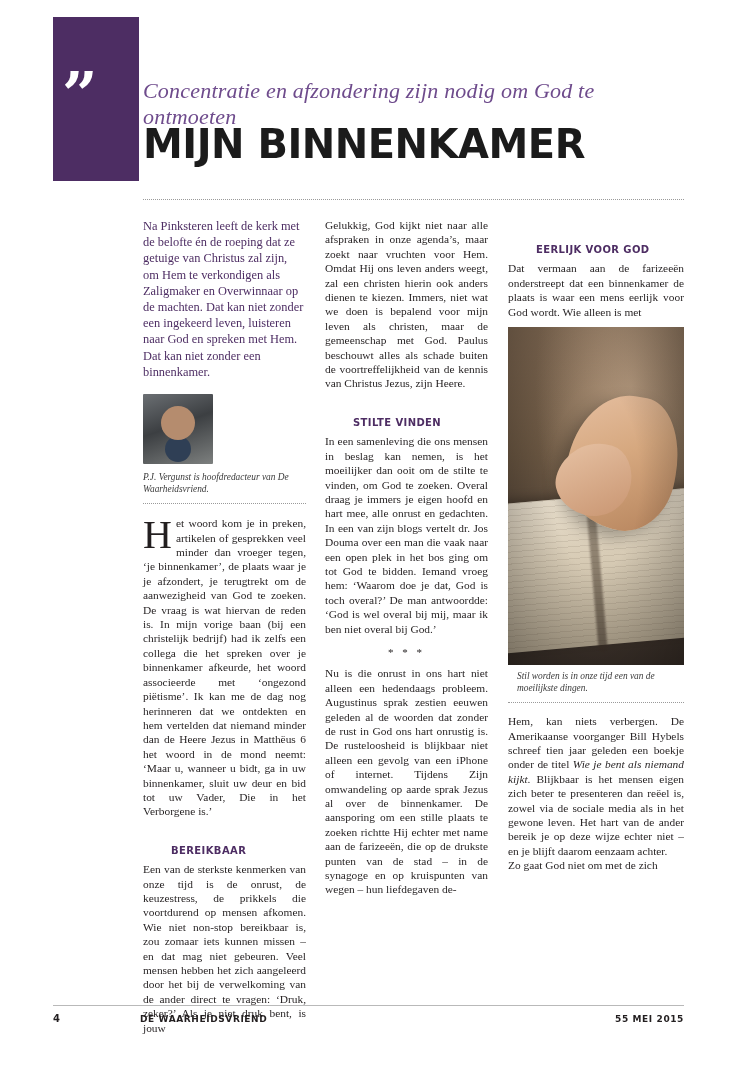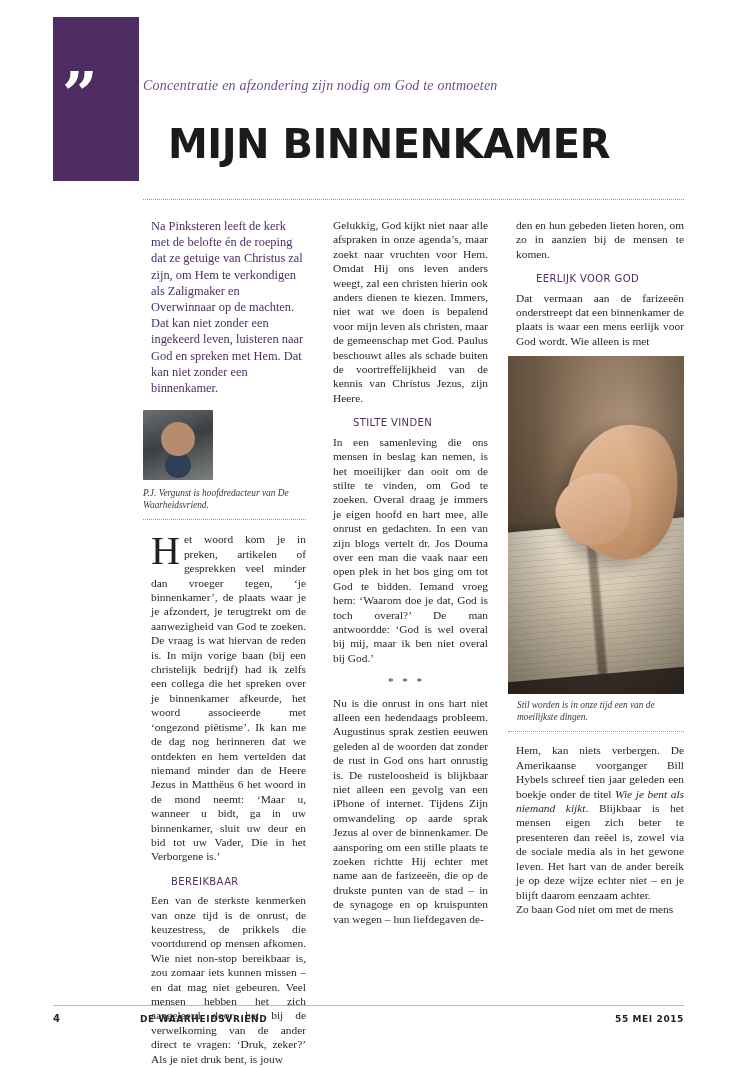--- a/index.html
+++ b/index.html
@@ -42,55 +42,54 @@
     line-height: 50px;
     letter-spacing: -2px;
   }
   .kicker {
     position: absolute;
     left: 143px;
     top: 78px;
     width: 540px;
     color: #6e4b8c;
     font-family: "Liberation Serif", serif;
-    font-size: 14px;
+    font-size: 22px;
     font-style: italic;
     letter-spacing: 0.2px;
   }
   .headline {
     position: absolute;
     left: 143px;
     top: 122px;
     width: 560px;
     color: #1b1b1b;
     font-family: "DejaVu Sans", sans-serif;
     font-weight: 700;
     font-size: 40px;
     letter-spacing: -0.5px;
     line-height: 44px;
-    margin-left: 25px;
   }
 
   
   .dotted-rule {
     position: absolute;
     border-top: 1px dotted #9a9a9a;
     height: 0;
   }
   .rule-top { left: 143px; top: 199px; width: 541px; }
 
   
   .col {
     position: absolute;
     top: 218px;
     font-size: 11.4px;
     line-height: 14.4px;
     text-align: justify;
   }
-  .col p { margin: 0 0 0 8px; }
+  .col p { margin: 0 0 0 0; }
   .col1 { left: 143px; width: 163px; }
   .col2 { left: 325px; width: 163px; }
   .col3 { left: 508px; width: 176px; }
 
   .lead {
     color: #4d2d63;
     font-size: 12.4px;
     line-height: 16.2px;
     font-weight: 400;
     text-align: left;
@@ -138,23 +137,23 @@
     line-height: 33px;
     padding: 2px 4px 0 0;
     font-weight: 400;
     color: #231f20;
   }
 
   .subhead {
     color: #4d2d63;
     font-family: "DejaVu Sans", sans-serif;
     font-size: 10px;
-    font-weight: 400;
+    font-weight: 700;
     letter-spacing: 0.4px;
-    margin: 11px 0 4px 0;
+    margin: 25px 0 4px 0;
     text-align: left;
     padding-left: 28px;
   }
 
   .stars {
     text-align: center;
     letter-spacing: 3px;
     margin: 9px 0 7px 0;
     font-size: 11px;
   }
@@ -298,38 +297,37 @@
     <p>Gelukkig, God kijkt niet naar alle afspraken in onze agenda’s, maar zoekt naar vruchten voor Hem. Omdat Hij ons leven anders weegt, zal een christen hierin ook anders dienen te kiezen. Immers, niet wat we doen is bepalend voor mijn leven als christen, maar de gemeenschap met God. Paulus beschouwt alles als schade buiten de voortreffelijkheid van de kennis van Christus Jezus, zijn Heere.</p>
 
     <div class="subhead">STILTE VINDEN</div>
     <p>In een samenleving die ons mensen in beslag kan nemen, is het moeilijker dan ooit om de stilte te vinden, om God te zoeken. Overal draag je immers je eigen hoofd en hart mee, alle onrust en gedachten. In een van zijn blogs vertelt dr. Jos Douma over een man die vaak naar een open plek in het bos ging om tot God te bidden. Iemand vroeg hem: ‘Waarom doe je dat, God is toch overal?’ De man antwoordde: ‘God is wel overal bij mij, maar ik ben niet overal bij God.’</p>
 
     <div class="stars">* * *</div>
     <p>Nu is die onrust in ons hart niet alleen een hedendaags probleem. Augustinus sprak zestien eeuwen geleden al de woorden dat zonder de rust in God ons hart onrustig is. De rusteloosheid is blijkbaar niet alleen een gevolg van een iPhone of internet. Tijdens Zijn omwandeling op aarde sprak Jezus al over de binnenkamer. De aansporing om een stille plaats te zoeken richtte Hij echter met name aan de farizeeën, die op de drukste punten van de stad – in de synagoge en op kruispunten van wegen – hun liefdegaven de-</p>
   </div>
 
   <div class="col col3">
-    <p>den en hun gebeden lieten horen, om zo in aanzien bij de mensen te komen.</p>
 
     <div class="subhead">EERLIJK VOOR GOD</div>
     <p>Dat vermaan aan de farizeeën onderstreept dat een binnenkamer de plaats is waar een mens eerlijk voor God wordt. Wie alleen is met</p>
 
     <div class="photo-main">
       <div class="ph-bg"></div>
       <div class="ph-book"></div>
       <div class="ph-spine"></div>
       <div class="ph-hand"></div>
       <div class="ph-hand2"></div>
       <div class="ph-vignette"></div>
     </div>
     <div class="photo-caption">Stil worden is in onze tijd een van de moeilijkste dingen.</div>
     <div class="photo-caption-rule"></div>
 
     <p><span>Hem, kan niets verbergen. De Amerikaanse voorganger Bill Hybels schreef tien jaar geleden een boekje onder de titel </span><em>Wie je bent als niemand kijkt</em><span>. Blijkbaar is het mensen eigen zich beter te presenteren dan reëel is, zowel via de sociale media als in het gewone leven. Het hart van de ander bereik je op deze wijze echter niet – en je blijft daarom eenzaam achter.</span></p>
-    <p>Zo baan God niet om met de mens</p>
+    <p>Zo gaat God niet om met de zich</p>
   </div>
 
   <div class="footer-rule"></div>
   <div class="footer">
     <span class="pagenum">4</span>
     <span class="pubname">DE WAARHEIDSVRIEND</span>
     <span class="date">55 MEI 2015</span>
   </div>
 
 </div>

